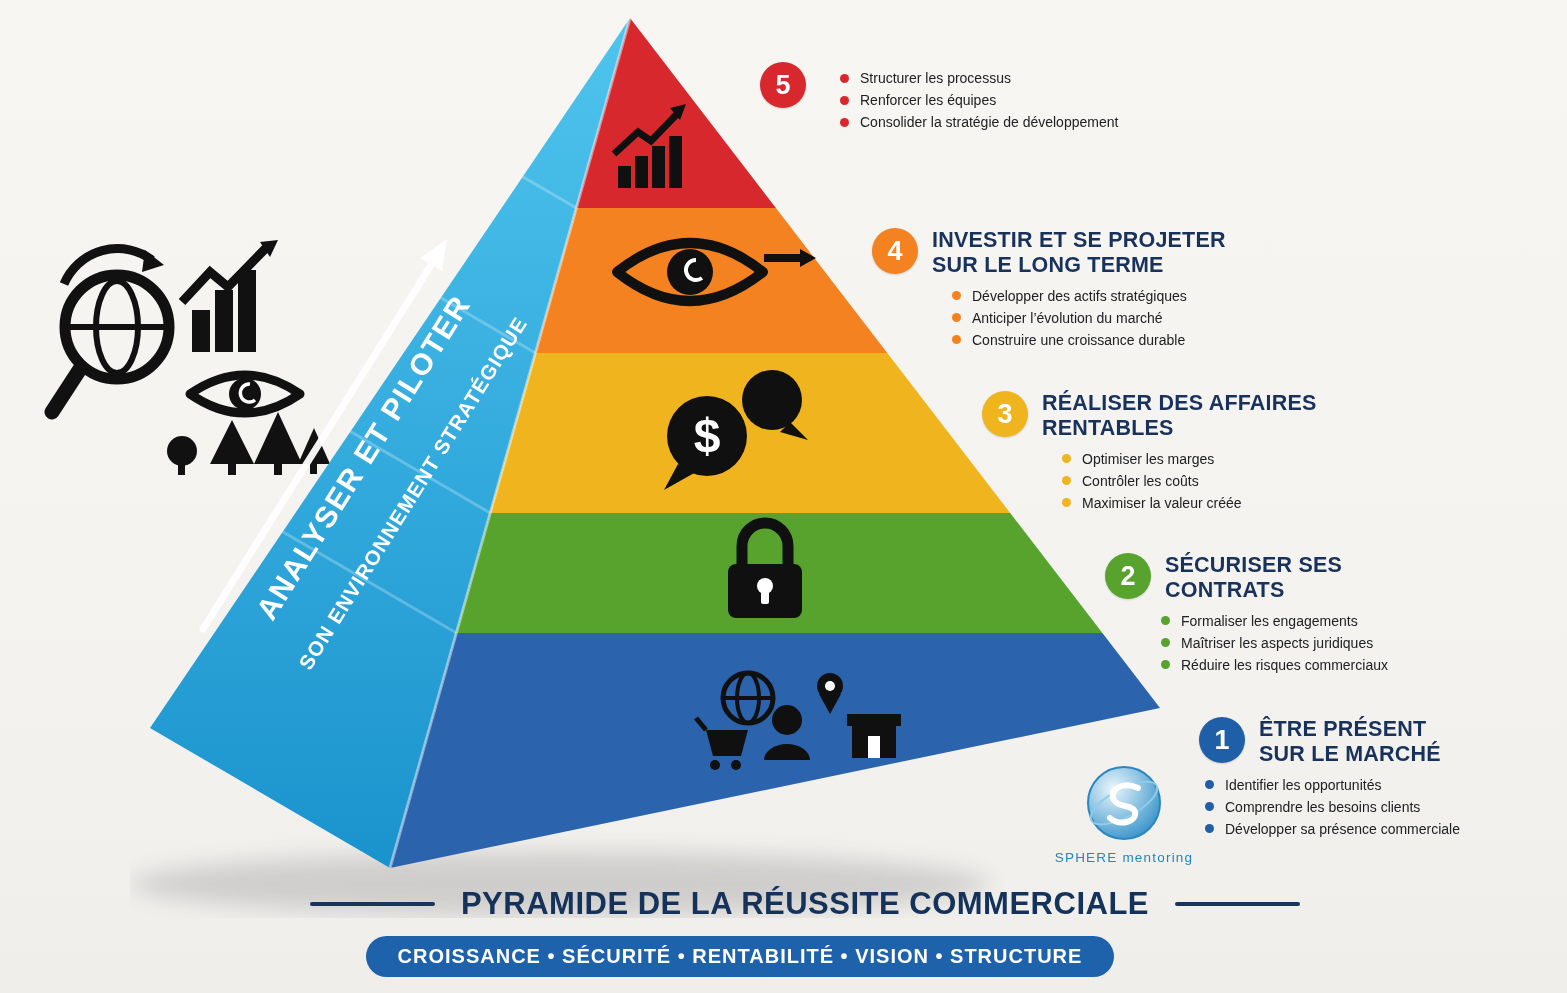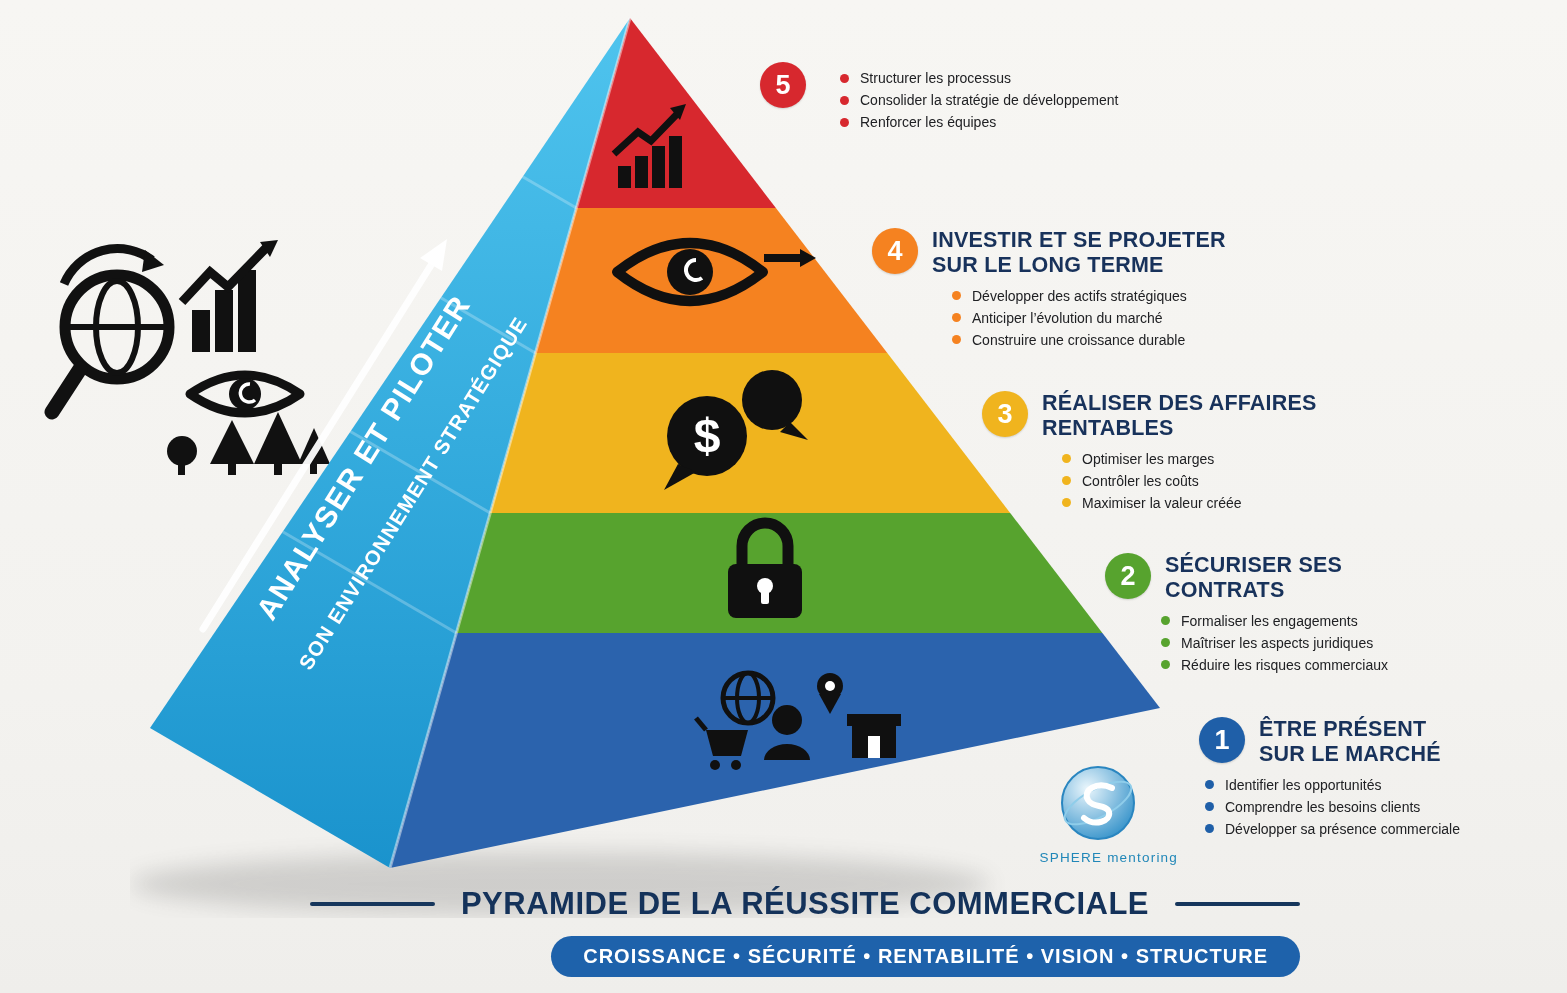--- a/index.html
+++ b/index.html
@@ -19,28 +19,28 @@
 
   .a5{left:760px;top:60px}  .a5 h3{max-width:350px}
   .a4{left:872px;top:226px} .a4 h3{max-width:310px}
   .a3{left:982px;top:389px} .a3 h3{max-width:300px}
   .a2{left:1105px;top:551px}.a2 h3{max-width:210px} .a2 ul{margin-left:-4px}
   .a1{left:1199px;top:715px}.a1 h3{max-width:215px} .a1 ul{margin-left:-54px}
 
   .c-red{background:#d7282e}.c-orange{background:#f58220}.c-yellow{background:#f0b41e}
   .c-green{background:#57a32e}.c-blue{background:#1f5fa8}
 
-  .logo{position:absolute;left:1018px;top:760px;width:160px;text-align:right}
+  .logo{position:absolute;left:1044px;top:760px;width:160px;text-align:center}
   .logo svg{margin:0 auto}
   .logo-caption{margin-top:4px;font-size:13.5px;letter-spacing:1.2px;color:#2187b8;font-weight:400}
 
   .footer-row{position:absolute;top:886px;left:180px;width:1120px;display:flex;align-items:center;justify-content:flex-end;gap:26px}
   .footer-line{height:4px;width:125px;background:#16365c;border-radius:2px}
   .footer-title{margin:0;font-size:31px;color:#14325a;font-weight:800;letter-spacing:.5px;white-space:nowrap}
-  .badge-row{position:absolute;top:936px;left:180px;width:1120px;display:flex;justify-content:flex-end}
+  .badge-row{position:absolute;top:936px;left:180px;width:1120px;display:flex;justify-content:center}
   .badge{background:#1e62ab;color:#fff;font-weight:700;font-size:20px;padding:9px 32px;border-radius:26px;letter-spacing:1px;white-space:nowrap}
 </style>
 </head>
 <body>
 
 <div class="stage">
 
   <svg class="left-icons" width="300" height="245" viewBox="0 0 300 245">
     <g>
       <circle cx="75" cy="95" r="52" fill="none" stroke="#111" stroke-width="11"></circle>
@@ -165,25 +165,25 @@
   <div class="annot a5">
     <div class="num c-red">5</div>
     <div>
       <ul>
         <li>
             <span class="dot c-red"></span>
             <span>Structurer les processus</span>
           </li>
         <li>
             <span class="dot c-red"></span>
+            <span>Renforcer les équipes</span>
+          </li>
+        <li>
+            <span class="dot c-red"></span>
             <span>Consolider la stratégie de développement</span>
-          </li>
-        <li>
-            <span class="dot c-red"></span>
-            <span>Renforcer les équipes</span>
           </li>
       </ul>
     </div>
   </div>
 
   <div class="annot a4">
     <div class="num c-orange">4</div>
     <div>
       <h3>INVESTIR ET SE PROJETER SUR LE LONG TERME</h3>
       <ul>

